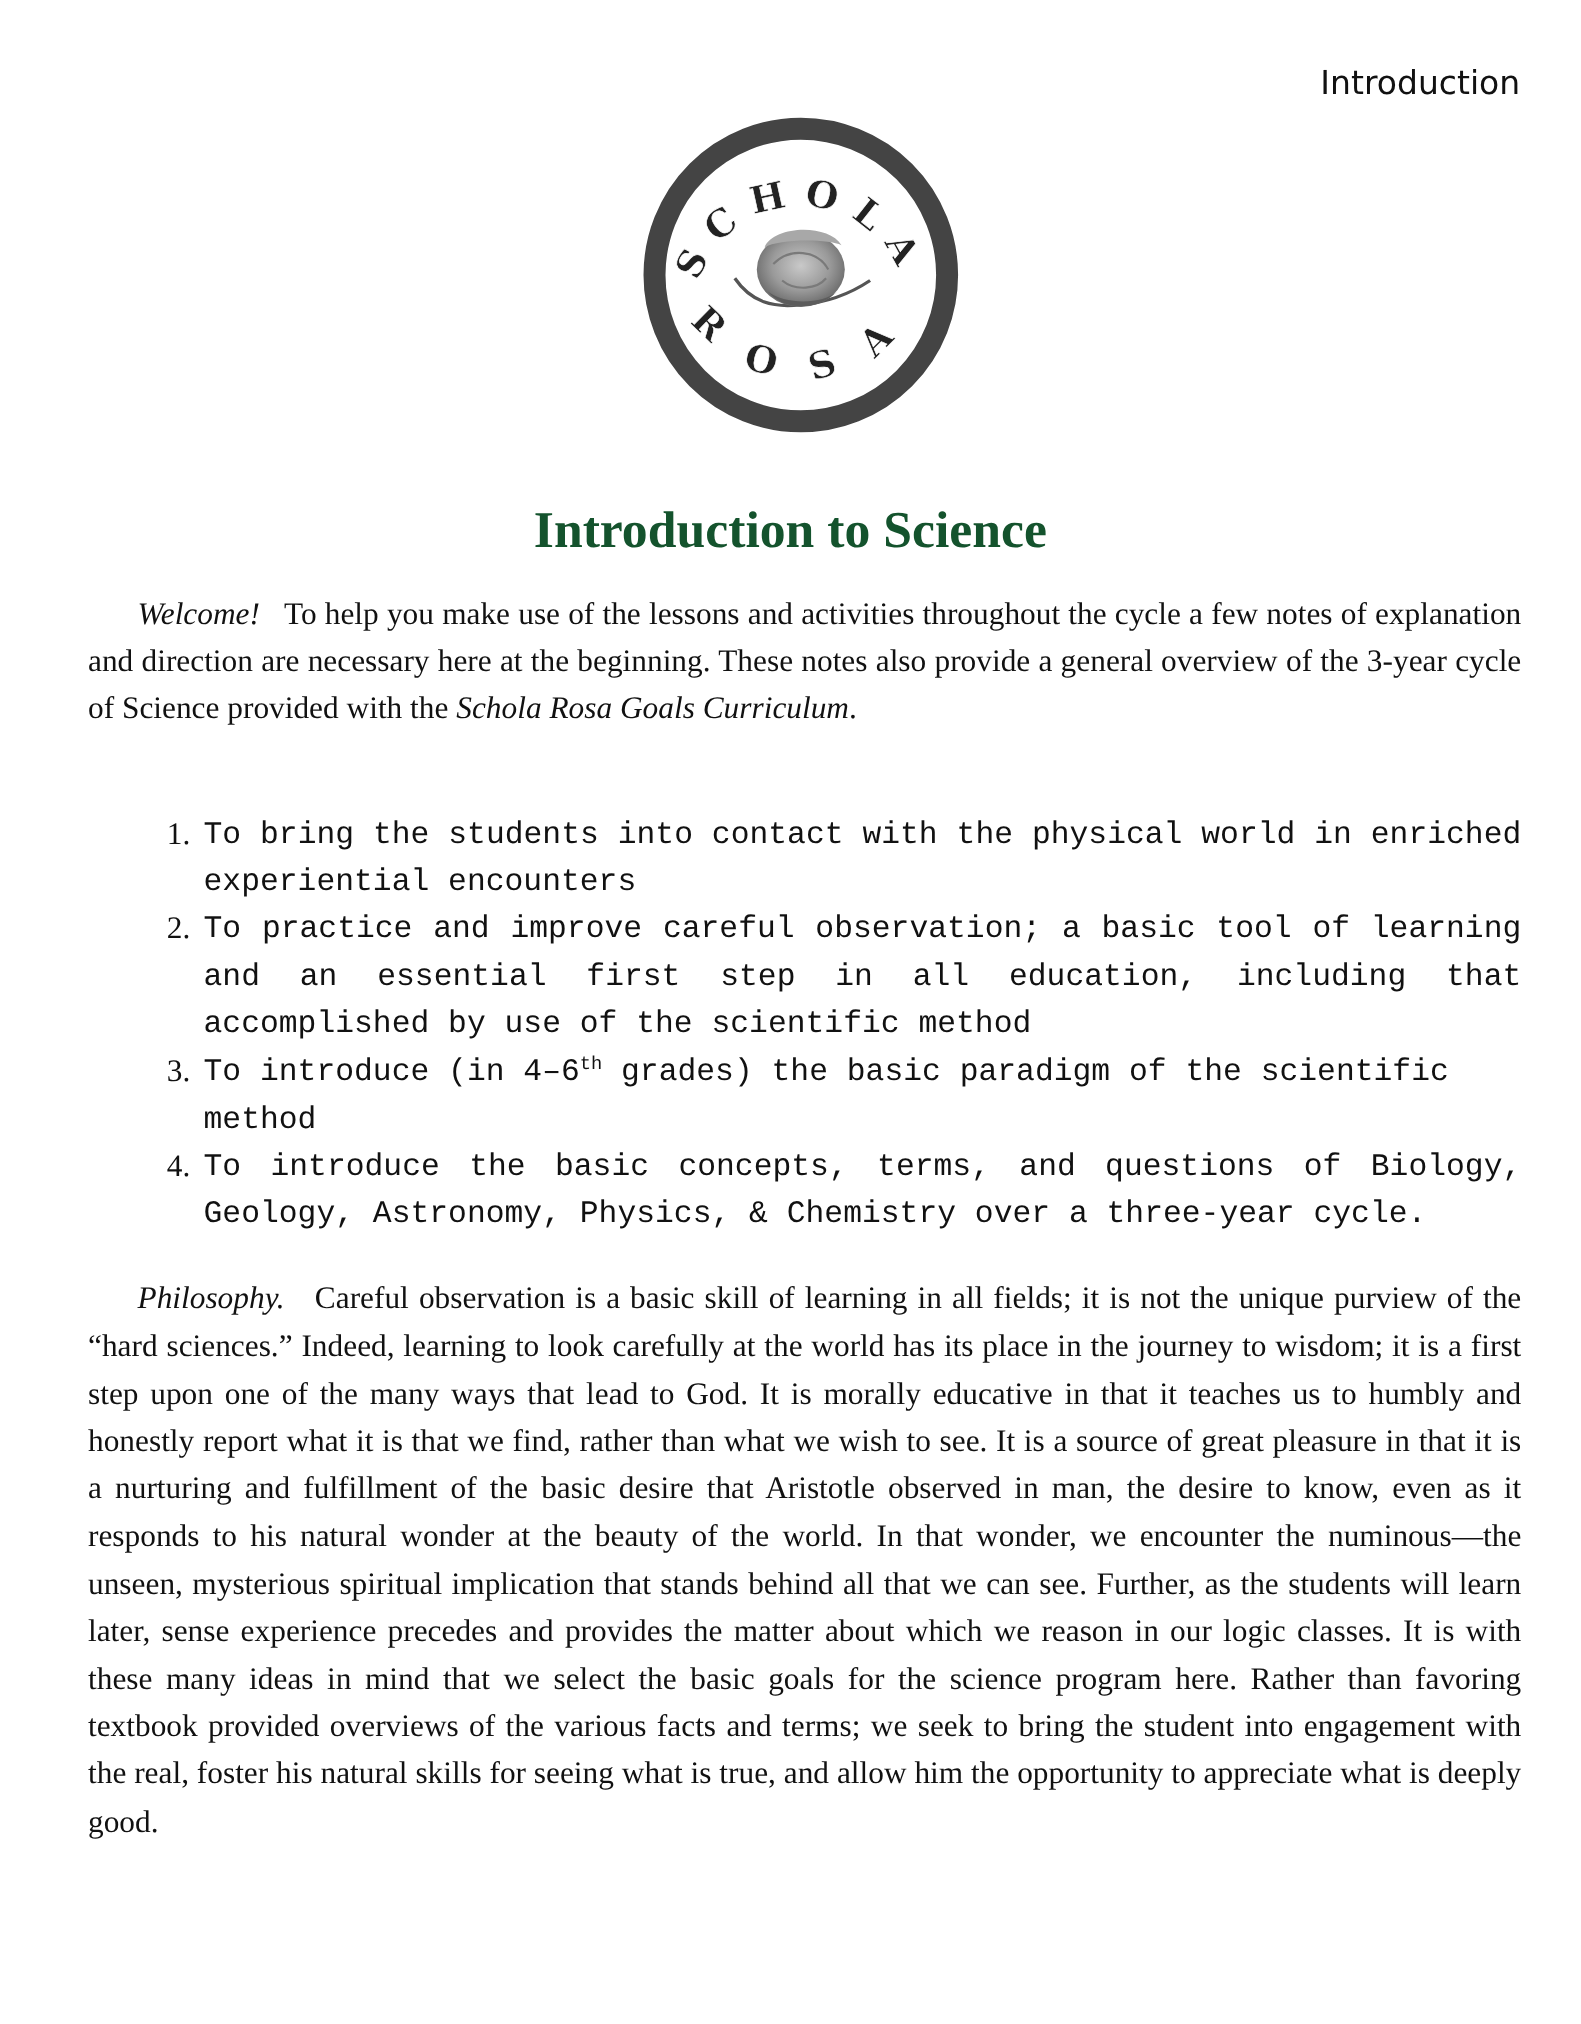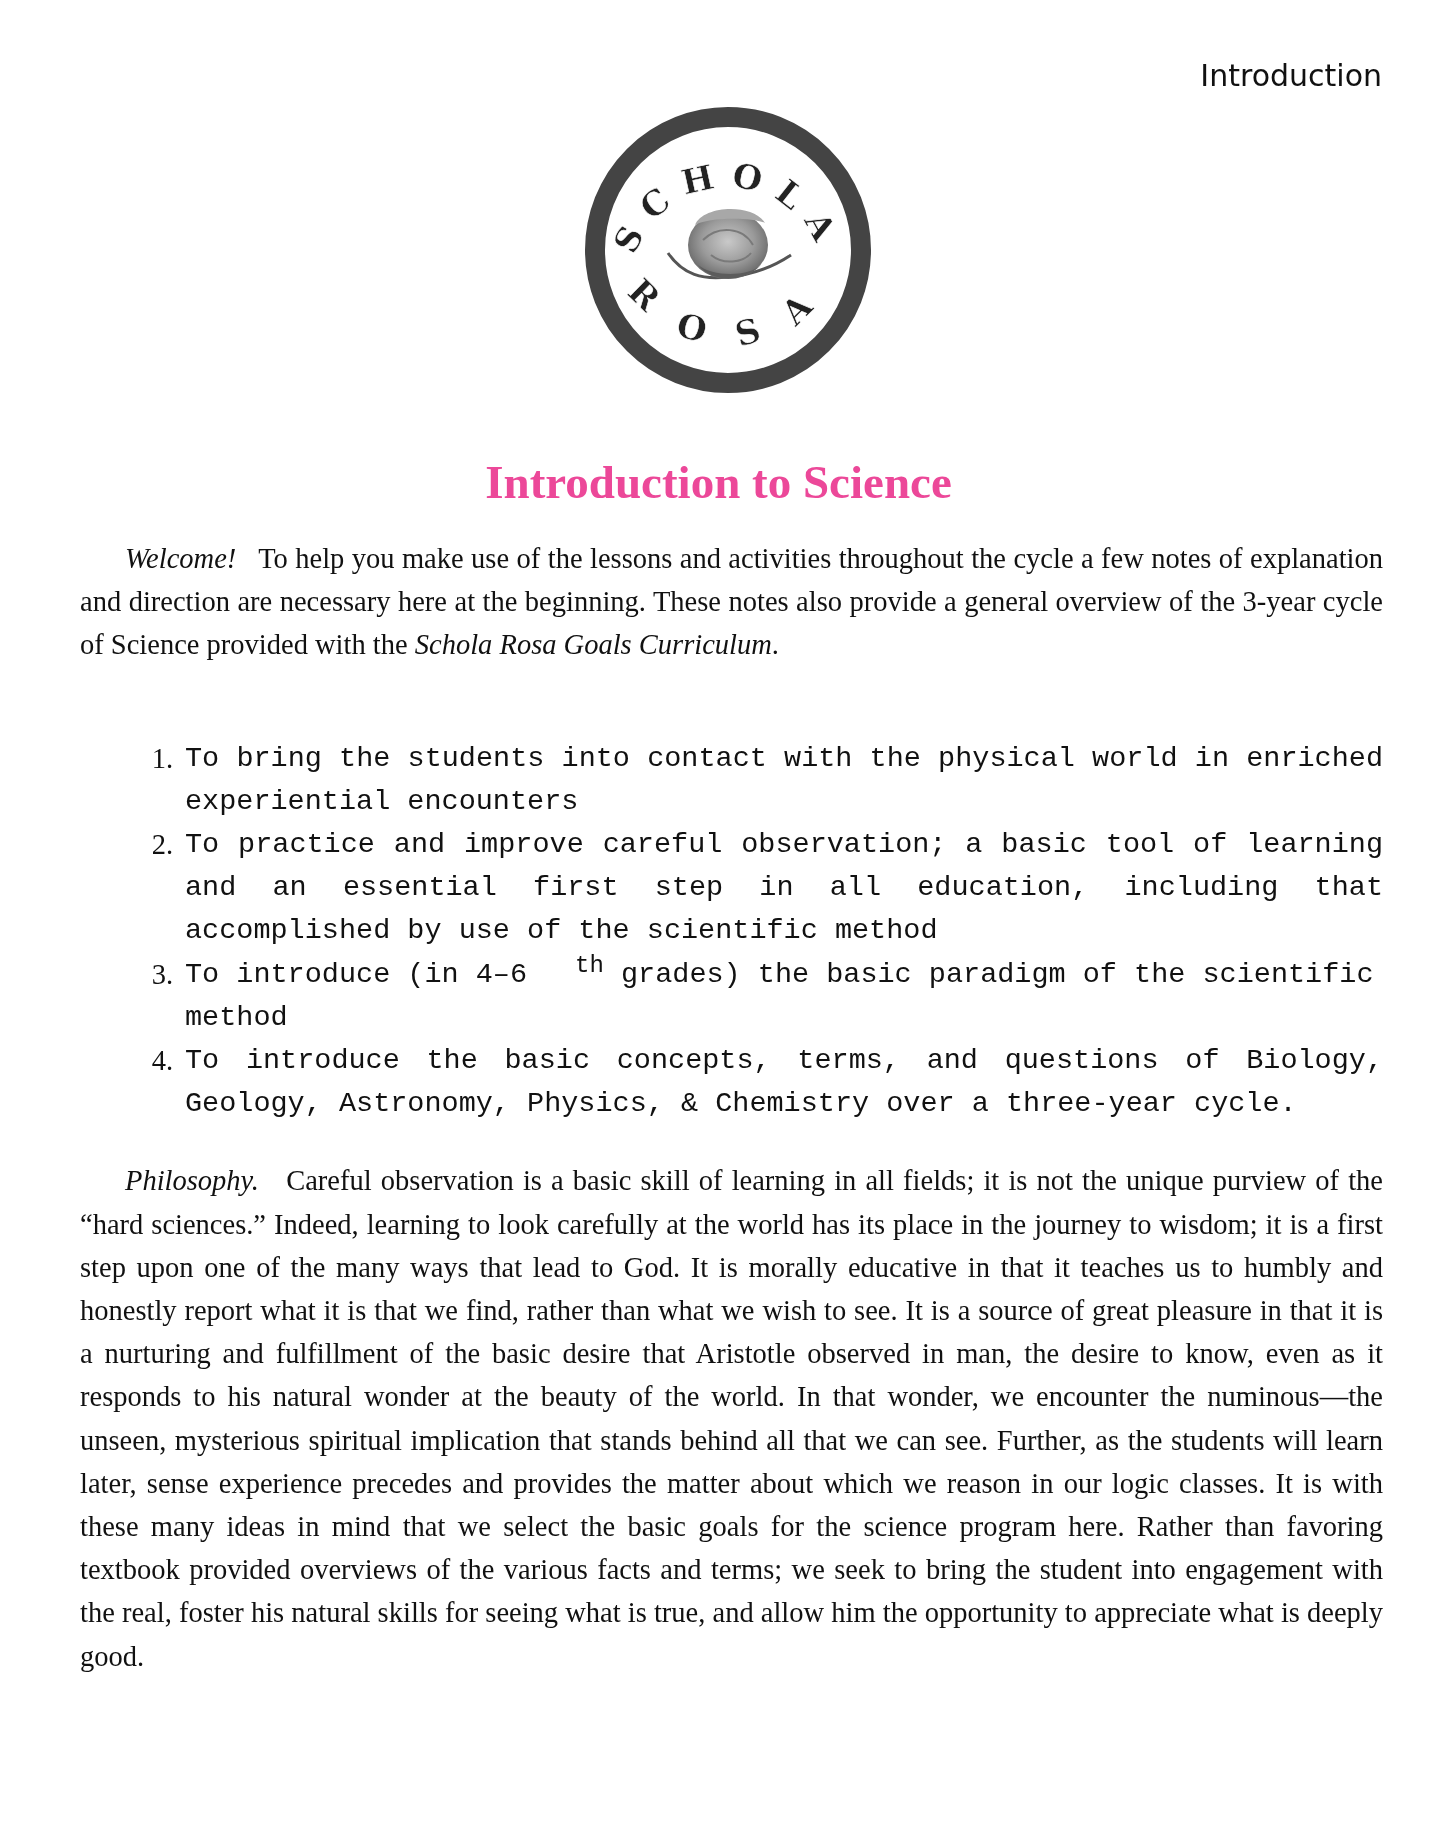--- a/index.html
+++ b/index.html
@@ -4,38 +4,38 @@
 <style>
   html, body { margin: 0; padding: 0; background: #ffffff; }
   body { width: 1437px; height: 1840px; position: relative; overflow: hidden; color: #111; }
   .running-header {
     position: absolute; right: 55px; top: 58px;
     font-family: "DejaVu Sans", sans-serif; font-size: 30px; color: #111;
   }
   .logo { position: absolute; left: 583px; top: 105px; width: 290px; height: 290px; }
   .title {
     position: absolute; left: 0; right: 0; top: 455px; text-align: center;
-    font-family: "Liberation Serif", serif; font-weight: bold; font-size: 47px; color: #ec4899;
+    font-family: "Liberation Serif", serif; font-weight: bold; font-size: 47px; color: #14532d;
     margin: 0;
   }
   .content {
     position: absolute; left: 80px; width: 1303px; top: 537px;
     font-family: "Liberation Serif", serif; font-size: 28.5px; line-height: 43.2px; color: #111;
   }
   .para { margin: 0; text-align: justify; text-indent: 45px; }
   .para em { font-style: italic; }
   .gap-1 { height: 34px; }
   .gap-2 { height: 36px; }
   .gap-3 { height: 34px; }
   .goals-list { margin: 0; padding: 0; list-style: none; }
   .goal { display: flex; text-align: justify; }
   .goal-num { width: 105px; flex: 0 0 105px; text-align: right; padding-right: 12px; box-sizing: border-box; }
   .goal-text { flex: 1; text-align: justify; font-family: Liberation Mono, monospace; }
   .goal-text.last-left { text-align: left; }
-  sup { font-size: 24px; line-height: 0; vertical-align: 10px; margin-left: 48px; }
+  sup { font-size: 17px; line-height: 0; vertical-align: 10px; }
 </style>
 </head>
 <body>
 
 <div class="running-header">Introduction</div>
 
 <svg class="logo" viewBox="0 0 290 290" xmlns="http://www.w3.org/2000/svg">
   <defs>
     <path id="arc-top" d="M 50 160 A 97 97 0 0 1 240 160"></path>
     <path id="arc-bottom" d="M 55 150 A 95 95 0 0 0 235 150"></path>

